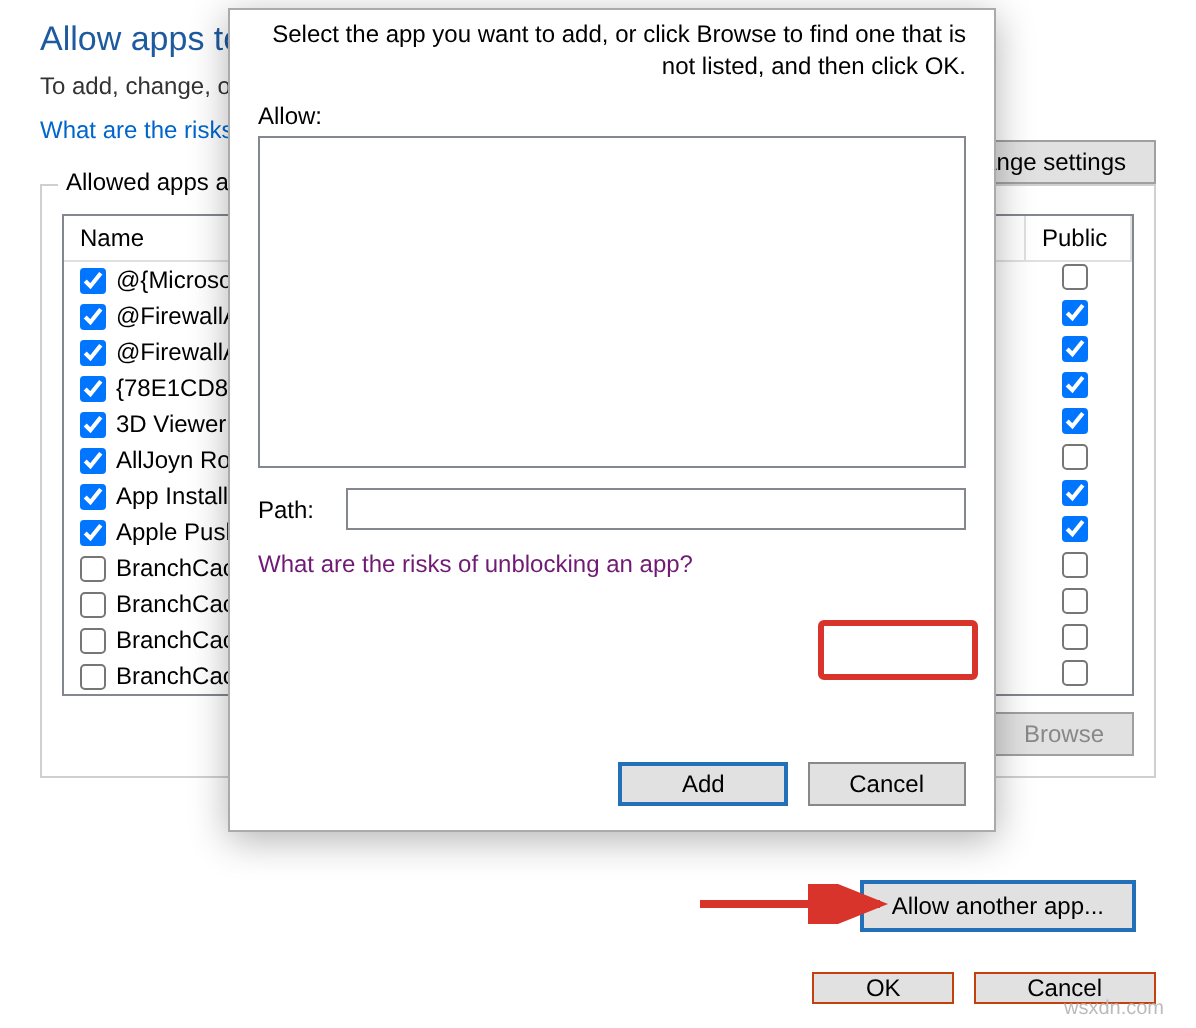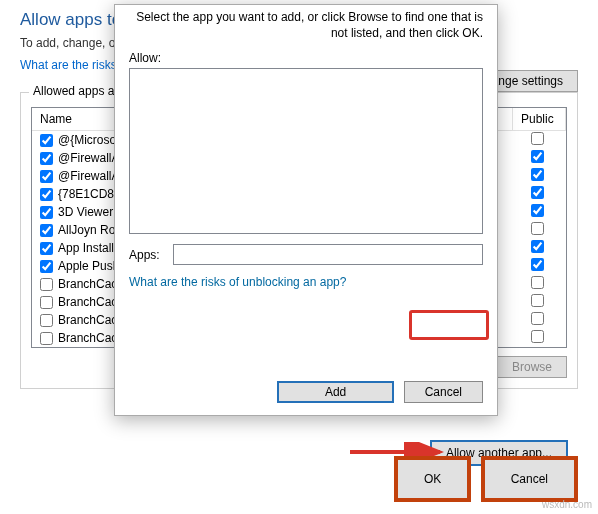--- a/index.html
+++ b/index.html
@@ -32,49 +32,49 @@
     .tbl-btn { border: 1px solid #a0a0a0; background: #e1e1e1; padding: 3px 14px; margin-left: 6px; color: #888; }
     
     .allow-another { position: absolute; right: 30px; top: 440px; border: 2px solid #2470b8; background: #e1e1e1; padding: 4px 14px; cursor: default; }
     
     
     .red-arrow { position: absolute; top: 442px; left: 350px; }
     .red-arrow svg { display:block; }
     
     
     .bottom-bar { position: absolute; bottom: 12px; right: 20px; }
-    .btm-btn { border: 4px solid #c2410c; background: #e1e1e1; padding: 12px 26px; margin-left: 6px; cursor: default; }
+    .btm-btn { border: 1px solid #c2410c; background: #e1e1e1; padding: 0 26px; margin-left: 6px; cursor: default; }
     
     
     .dialog { position: absolute; top: 4px; left: 114px; width: 384px; height: 412px; background: #fff; border: 1px solid #aaa; box-shadow: 0 4px 18px rgba(0,0,0,.3); }
     .dlg-title-bar { display: flex; justify-content: space-between; align-items: center; padding: 8px 10px 6px 10px; }
     .dlg-title { font-size: 12px; }
     .dlg-close { width: 30px; text-align: center; cursor: default; }
     .dlg-close svg { display:block; margin:auto; }
     
     .dlg-body { padding: 4px 14px 12px 14px; }
     .dlg-desc { margin: 0 0 10px 0; line-height: 1.35; text-align: right; }
     .dlg-apps-label { margin-bottom: 3px; }
     .dlg-apps-list { width: 354px; height: 166px; border: 1px solid #828790; background: #fff; }
     
     .dlg-path-row { display: flex; align-items: center; margin-top: 10px; gap: 8px; }
     .dlg-path-label { width: 36px; }
     .dlg-path-input { flex: 1; border: 1px solid #828790; height: 21px; padding: 0 4px; }
     .dlg-browse { border: 1px solid #888; background: #e1e1e1; padding: 2px 12px; cursor: default; }
     .browse-highlight { position: absolute; border: 3px solid #d9342b; border-radius: 3px; top: 310px; left: 409px; width: 80px; height: 30px; pointer-events:none; }
     
-    .dlg-link { color: #0369a1; margin-top: 10px; display: inline-block; cursor: pointer; }
+    .dlg-link { color: #701a75; margin-top: 10px; display: inline-block; cursor: pointer; }
     .dlg-net-text { margin-top: 8px; }
     .dlg-net-btn { border: 1px solid #888; background: #e1e1e1; padding: 3px 16px; margin-top: 6px; cursor:default; }
     
     .dlg-bottom { position: absolute; bottom: 12px; right: 14px; }
-    .dlg-add { border: 2px solid #2470b8; background: #e1e1e1; padding: 2px 46px; margin-right: 6px; cursor:default; }
+    .dlg-add { border: 2px solid #2470b8; background: #e1e1e1; padding: 2px 30px; margin-right: 6px; cursor:default; }
     .dlg-cancel { border: 1px solid #888; background: #e1e1e1; padding: 3px 20px; cursor:default; }
     
-    .watermark { position:absolute; bottom:4px; right:6px; color:#bbb; font-size:10px; }
+    .watermark { position:absolute; bottom:4px; right:16px; color:#bbb; font-size:10px; }
     
     
     ::-webkit-scrollbar { width: 17px; }
     ::-webkit-scrollbar-track { background:#f0f0f0; }
     ::-webkit-scrollbar-thumb { background:#c2c2c2; border:1px solid #a0a0a0; }
   </style>
 </head>
 <body>
 
 <div class="bg-window">
@@ -194,21 +194,21 @@
   <button class="btm-btn">Cancel</button>
 </div>
 
 <div class="dialog">
   <div class="dlg-body">
     <p class="dlg-desc">Select the app you want to add, or click Browse to find one that is not listed, and then click OK.</p>
     <div class="dlg-apps-label">Allow:</div>
     <div class="dlg-apps-list"></div>
     
     <div class="dlg-path-row">
-      <span class="dlg-path-label">Apps:</span>
+      <span class="dlg-path-label">Path:</span>
       <input class="dlg-path-input" type="text" value="" style="">
     </div>
     
     <a class="dlg-link">What are the risks of unblocking an app?</a>
     
     <div class="dlg-bottom">
       <button class="dlg-add">Add</button>
       <button class="dlg-cancel">Cancel</button>
     </div>
   </div>

